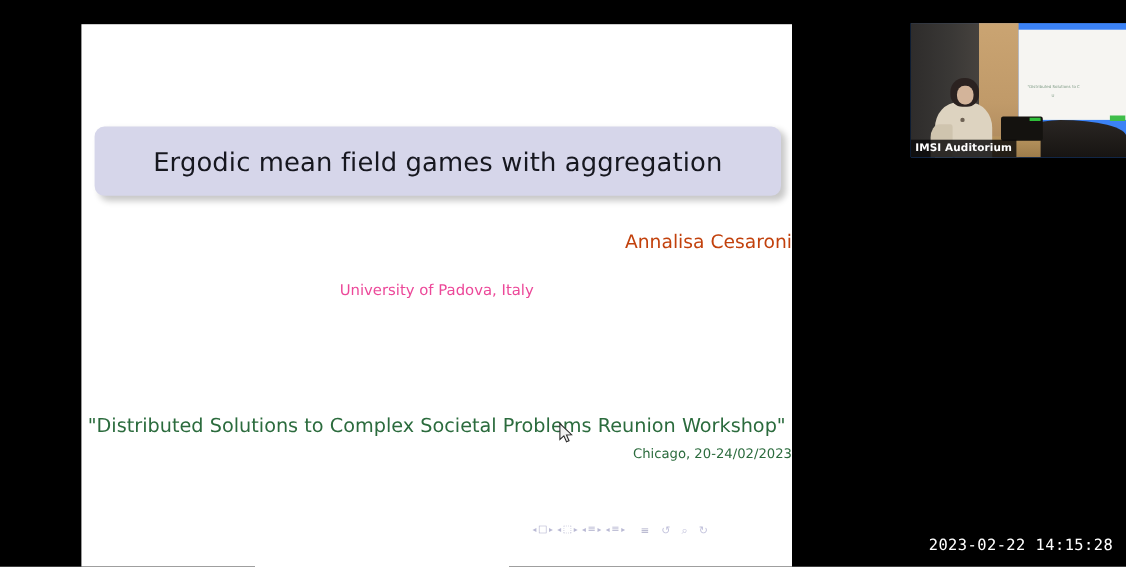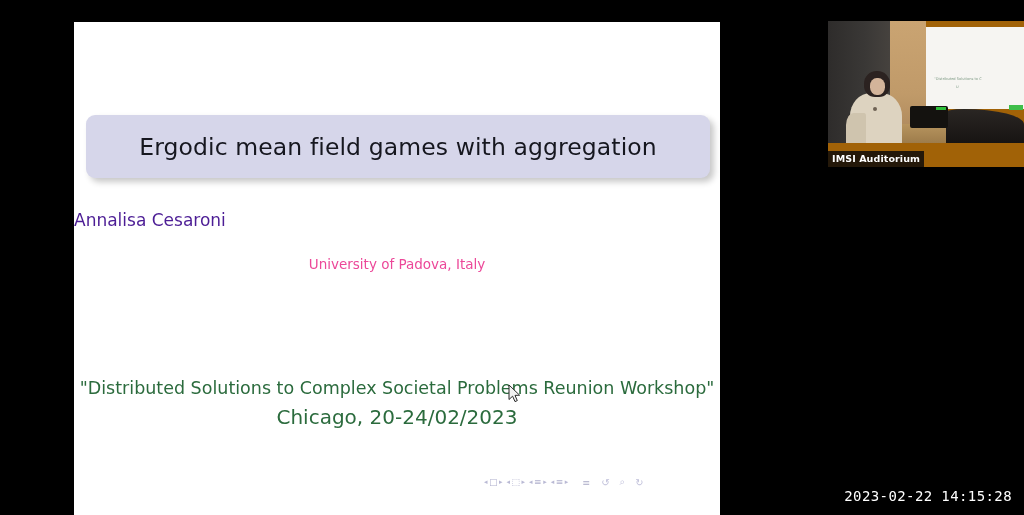--- a/index.html
+++ b/index.html
@@ -45,23 +45,23 @@
     color: #16171f;
     letter-spacing: 0.1px;
     white-space: nowrap;
   }
 
   #author {
     position: absolute;
     top: 188px;
     left: 0;
     width: 646px;
-    text-align: left;
+    text-align: right;
     font-size: 17px;
-    color: #4c1d95;
+    color: #c2410c;
     font-family: "DejaVu Sans", sans-serif;
   }
 
   #affiliation {
     position: absolute;
     top: 234px;
     left: 0;
     width: 646px;
     text-align: center;
     font-size: 13.5px;
@@ -78,22 +78,22 @@
     font-size: 17.5px;
     color: #2b6b3d;
     font-family: "DejaVu Sans", sans-serif;
     white-space: nowrap;
   }
   #workshop-line2 {
     position: absolute;
     top: 383px;
     left: 0;
     width: 646px;
-    text-align: center;
-    font-size: 20px;
+    text-align: right;
+    font-size: 12px;
     color: #2b6b3d;
     font-family: "DejaVu Sans", sans-serif;
   }
 
   
   #nav-symbols {
     position: absolute;
     left: 410px;
     top: 452px;
     width: 212px;
@@ -165,23 +165,23 @@
     height: 19px;
     pointer-events: none;
   }
 
   
   #video-panel {
     position: absolute;
     left: 828px;
     top: 21px;
     width: 196px;
-    height: 146px;
+    height: 122px;
     overflow: hidden;
-    background: #a16207;
+    background: #3b82f6;
   }
   .vid-curtain-left {
     position: absolute; left: 0; top: 0;
     width: 62px; height: 122px;
     background: linear-gradient(90deg,#2e2c2b 0%, #3a3836 60%, #46423e 100%);
   }
   .vid-wall {
     position: absolute; left: 62px; top: 0;
     width: 36px; height: 122px;
     background: linear-gradient(180deg,#caa472 0%, #c09a69 60%, #a9855a 100%);

